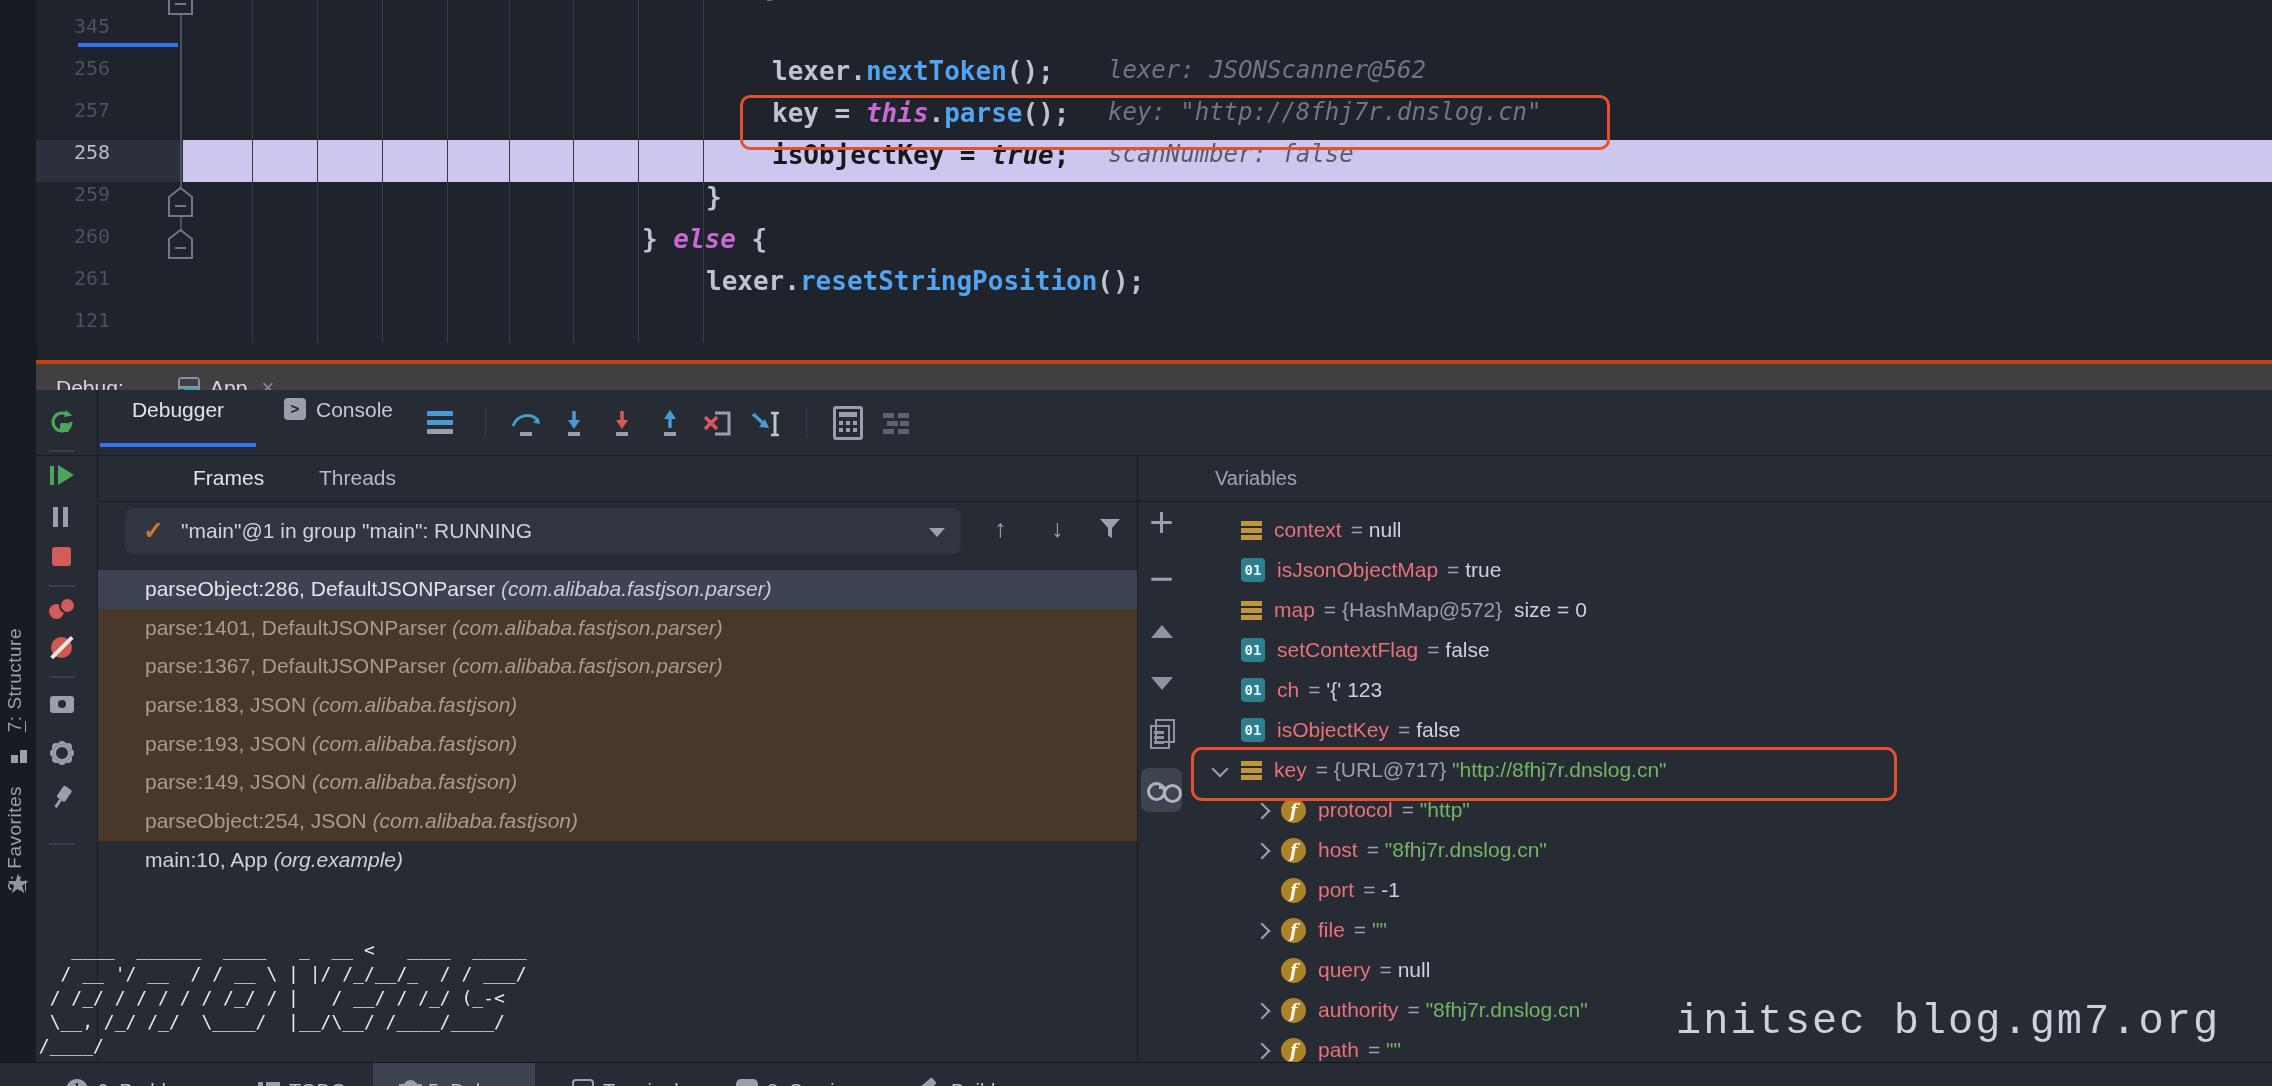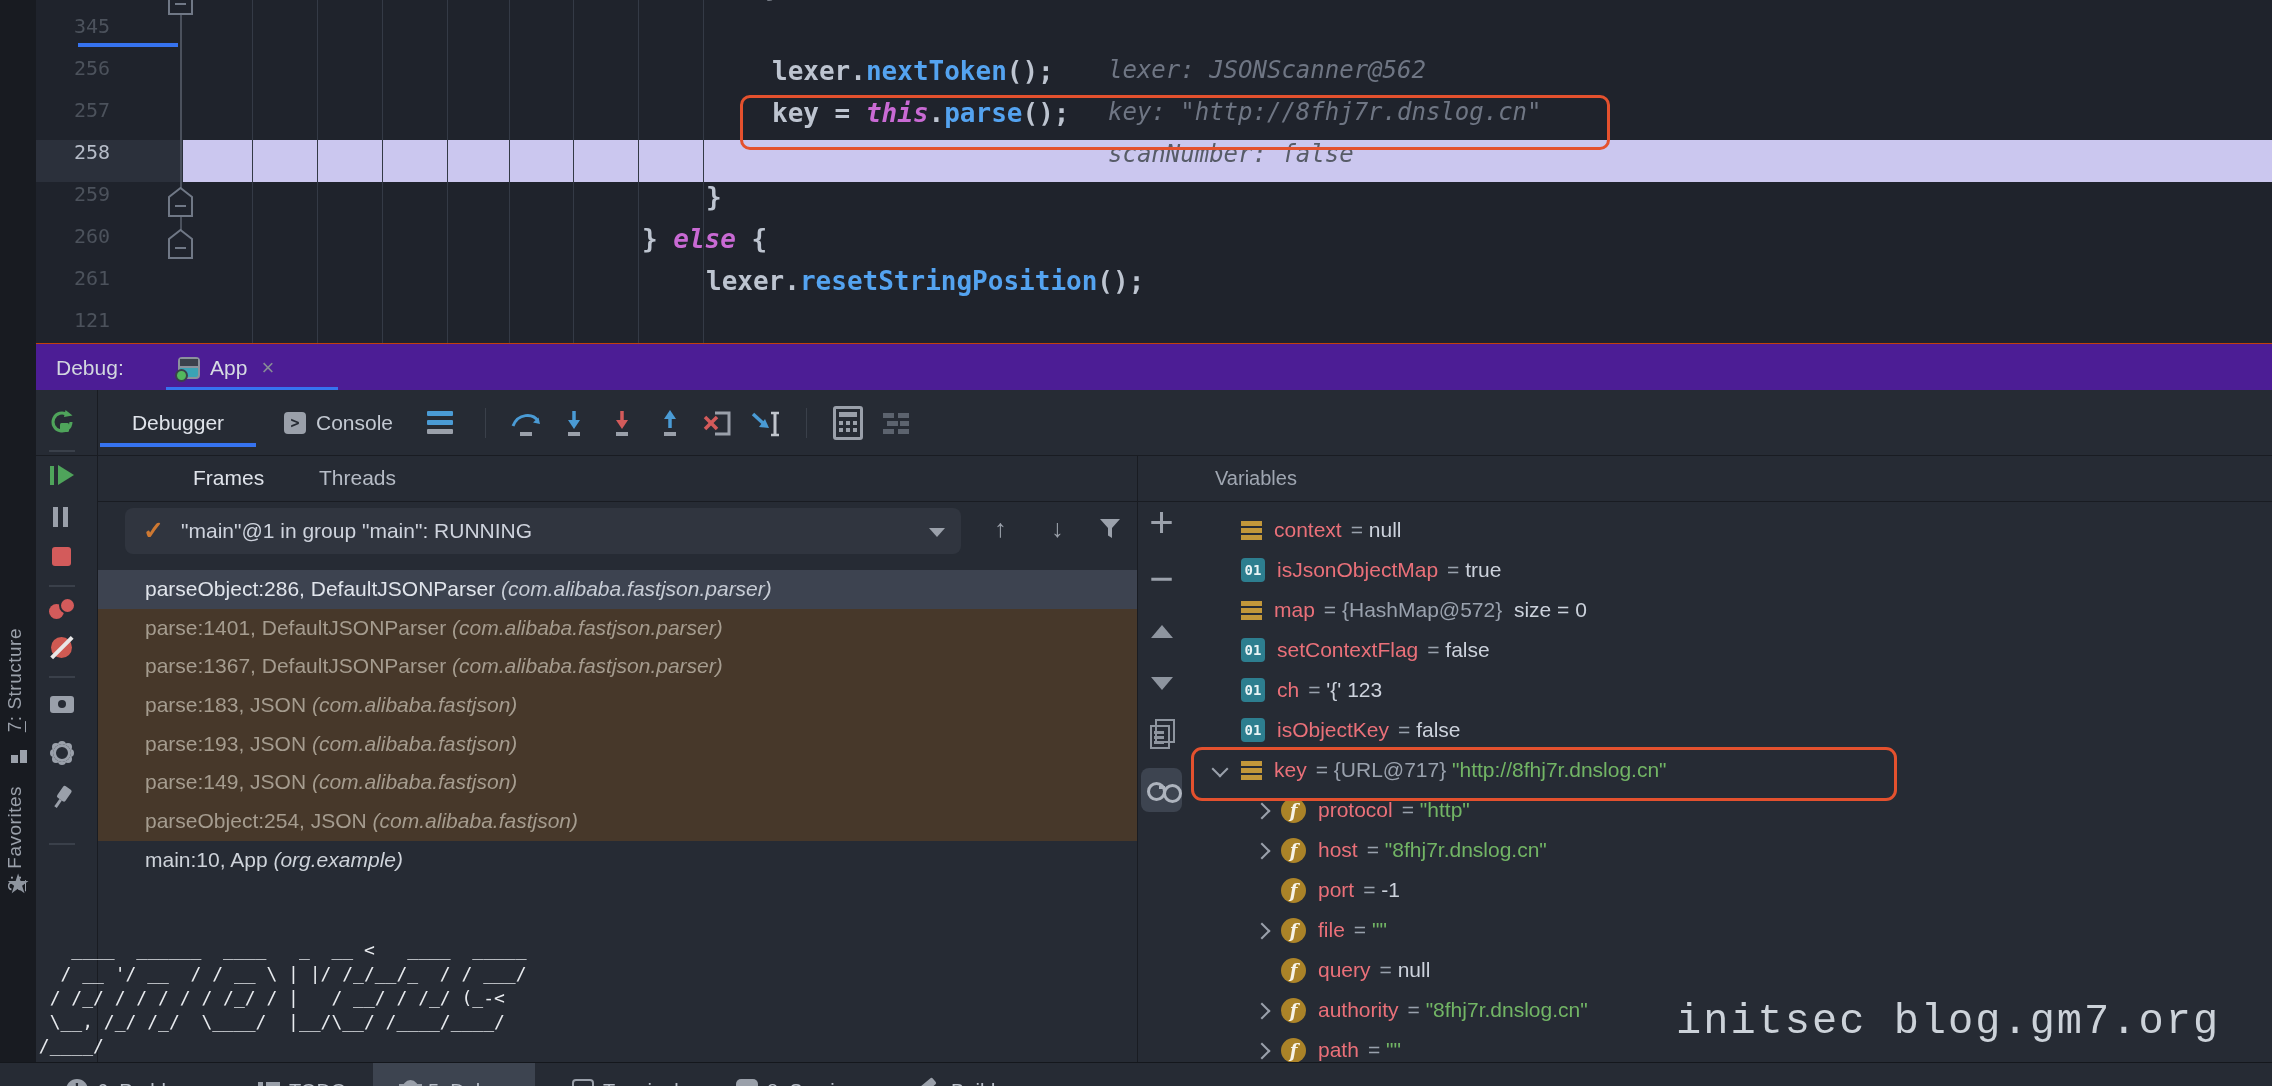--- a/index.html
+++ b/index.html
@@ -35,21 +35,21 @@
   .tk-kw{color:#c96ad4;font-style:italic}
   .tk-dark{color:#17181c}
   .tk-kwdark{color:#17181c;font-style:italic}
   .hint{position:absolute;left:1072px;top:0;line-height:42px;white-space:pre;
     font:italic 24px "DejaVu Sans Mono",monospace;color:#6f7684}
   .line.exec .hint{color:#575c68}
   .ann-box{position:absolute;border:3.5px solid #e4512e;border-radius:10px}
   #code-ann{left:704px;top:95px;width:864px;height:49px}
 
   
-  #debug-header{position:absolute;left:36px;top:343px;right:0;height:47px;background:#4c1d95;border-top:1px solid #c2410c}
+  #debug-header{position:absolute;left:36px;top:360px;right:0;height:47px;background:#404040;border-top:4px solid #c2410c}
   #debug-header .dlabel{position:absolute;left:20px;top:0;line-height:47px;font-size:21px;color:#d2d7df}
   #app-tab{position:absolute;left:142px;top:0;height:47px;display:flex;align-items:center;gap:10px}
   #app-icon{width:22px;height:22px;border:2px solid #8b929c;border-radius:4px;position:relative;background:#3aa3b5;box-sizing:border-box}
   #app-icon::before{content:"";position:absolute;left:0;top:0;right:0;height:7px;background:#3a414c;border-bottom:2px solid #8b929c}
   #app-icon::after{content:"";position:absolute;left:-5px;bottom:-5px;width:9px;height:9px;border-radius:50%;background:#52b85c;border:2px solid #3a414c}
   #app-tab .tname{font-size:21px;color:#d6dbe2}
   #app-tab .tclose{font-size:22px;color:#868c96;margin-left:4px}
   #app-underline{position:absolute;left:130px;bottom:0;width:172px;height:4px;background:#3673f0}
 
   
@@ -74,21 +74,21 @@
   #ic-camera::before{content:"";position:absolute;left:2px;top:7px;width:24px;height:17px;border-radius:3px;background:#9aa0aa}
   #ic-camera::after{content:"";position:absolute;left:10px;top:11px;width:8px;height:8px;border-radius:50%;background:#262b34}
   #ic-gear::before{content:"";position:absolute;left:5px;top:5px;width:12px;height:12px;border-radius:50%;border:3.5px solid #9aa0aa;
     box-shadow:0 -8px 0 -5px #9aa0aa,0 8px 0 -5px #9aa0aa,-8px 0 0 -5px #9aa0aa,8px 0 0 -5px #9aa0aa,6px 6px 0 -5px #9aa0aa,-6px -6px 0 -5px #9aa0aa,6px -6px 0 -5px #9aa0aa,-6px 6px 0 -5px #9aa0aa}
   #ic-pin{transform:rotate(35deg)}
   #ic-pin::before{content:"";position:absolute;left:9px;top:3px;width:10px;height:14px;background:#9aa0aa;border-radius:2px}
   #ic-pin::after{content:"";position:absolute;left:13px;top:17px;width:2.5px;height:9px;background:#9aa0aa}
 
   
   #toolbar{position:absolute;left:98px;top:390px;right:0;height:65px;display:flex;align-items:center}
-  .ttab{position:relative;height:49px;display:flex;align-items:center;font-size:21px}
+  .ttab{position:relative;height:49px;display:flex;align-items:flex-start;font-size:21px}
   #tab-debugger{width:156px;justify-content:center;color:#dfe3ea;margin-left:2px}
   #tab-debugger .ul{position:absolute;left:0;bottom:0;width:100%;height:4px;background:#3673f0}
   #tab-console{margin-left:28px;gap:10px;color:#c3c9d2}
   .box-gt{width:22px;height:22px;background:#9aa0aa;border-radius:4px;color:#262b34;text-align:center;font:bold 15px/22px "DejaVu Sans Mono",monospace}
   .tsep{width:1px;height:30px;background:#3a404a;margin:0 16px}
   .tbi{width:34px;height:30px;margin:0 7px;position:relative}
   #ic-hamb{display:flex;flex-direction:column;justify-content:center;gap:4px;margin-left:34px;margin-right:8px}
   #ic-hamb i{display:block;height:5px;width:26px;background:#4a9bd5;border-radius:1px}
   #ic-hamb i:last-child{background:#9aa0aa}
   .calc{width:24px;height:28px;border:3px solid #9aa0aa;border-radius:3px;position:relative;margin:0 10px}
@@ -216,20 +216,21 @@
         <span class="code" style="padding-left: 572px;"><span class="tk tk-plain vt-plain">lexer.</span><span class="tk tk-method vt-method">nextToken</span><span class="tk tk-plain vt-plain">();</span></span>
         <span class="hint">lexer: JSONScanner@562</span>
       </div>
       <div class="line">
         <span class="lnum">257</span>
         <span class="code" style="padding-left: 572px;"><span class="tk tk-plain vt-plain">key = </span><span class="tk tk-kw vt-kw">this</span><span class="tk tk-plain vt-plain">.</span><span class="tk tk-method vt-method">parse</span><span class="tk tk-plain vt-plain">();</span></span>
         <span class="hint">key: "http://8fhj7r.dnslog.cn"</span>
       </div>
       <div class="line exec">
         <span class="lnum">258</span>
+        <span class="code" style="padding-left: 572px;"><span class="tk tk-dark vt-dark">isObjectKey = </span><span class="tk tk-kwdark vt-kwdark">true</span><span class="tk tk-dark vt-dark">;</span></span>
         <span class="hint">scanNumber: false</span>
       </div>
       <div class="line">
         <span class="lnum">259</span>
         <span class="code" style="padding-left: 506px;"><span class="tk tk-plain vt-plain">}</span></span>
 
       </div>
       <div class="line">
         <span class="lnum">260</span>
         <span class="code" style="padding-left: 442px;"><span class="tk tk-plain vt-plain">} </span><span class="tk tk-kw vt-kw">else</span><span class="tk tk-plain vt-plain"> {</span></span>

